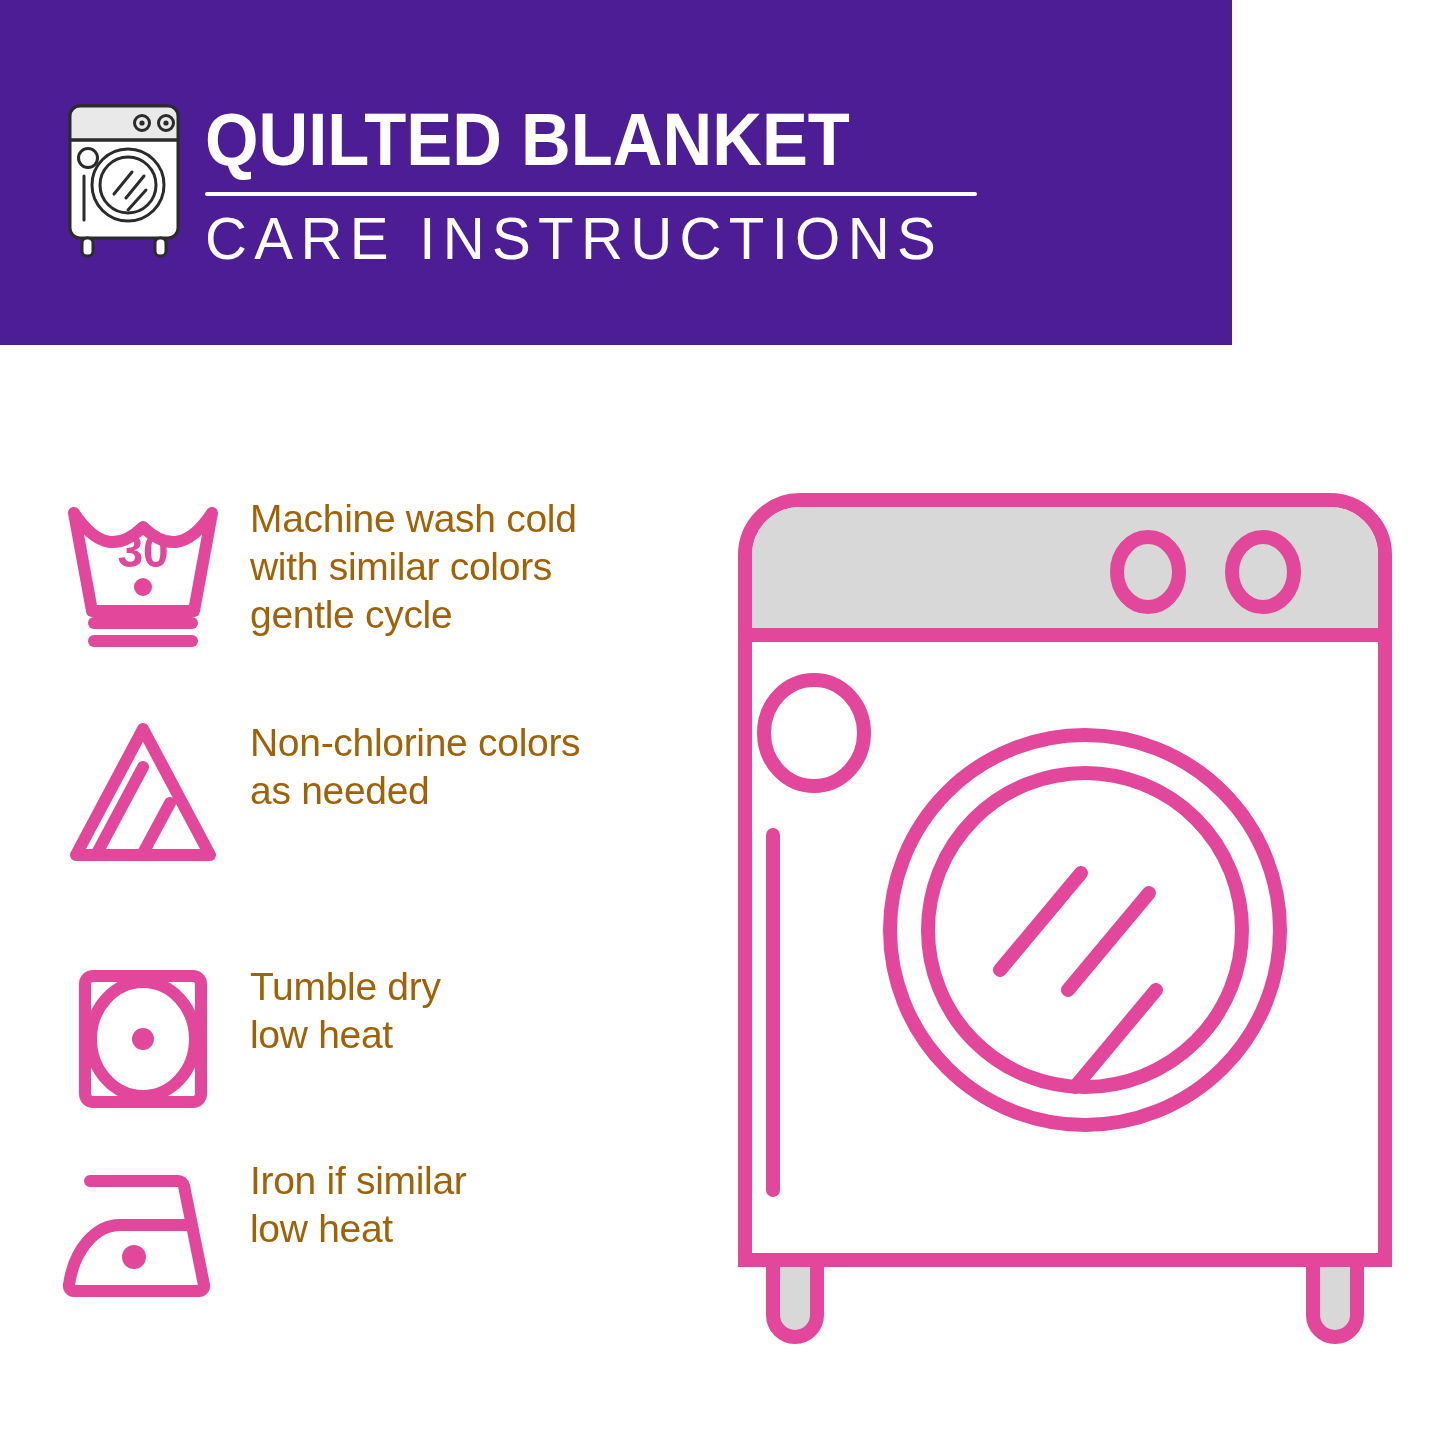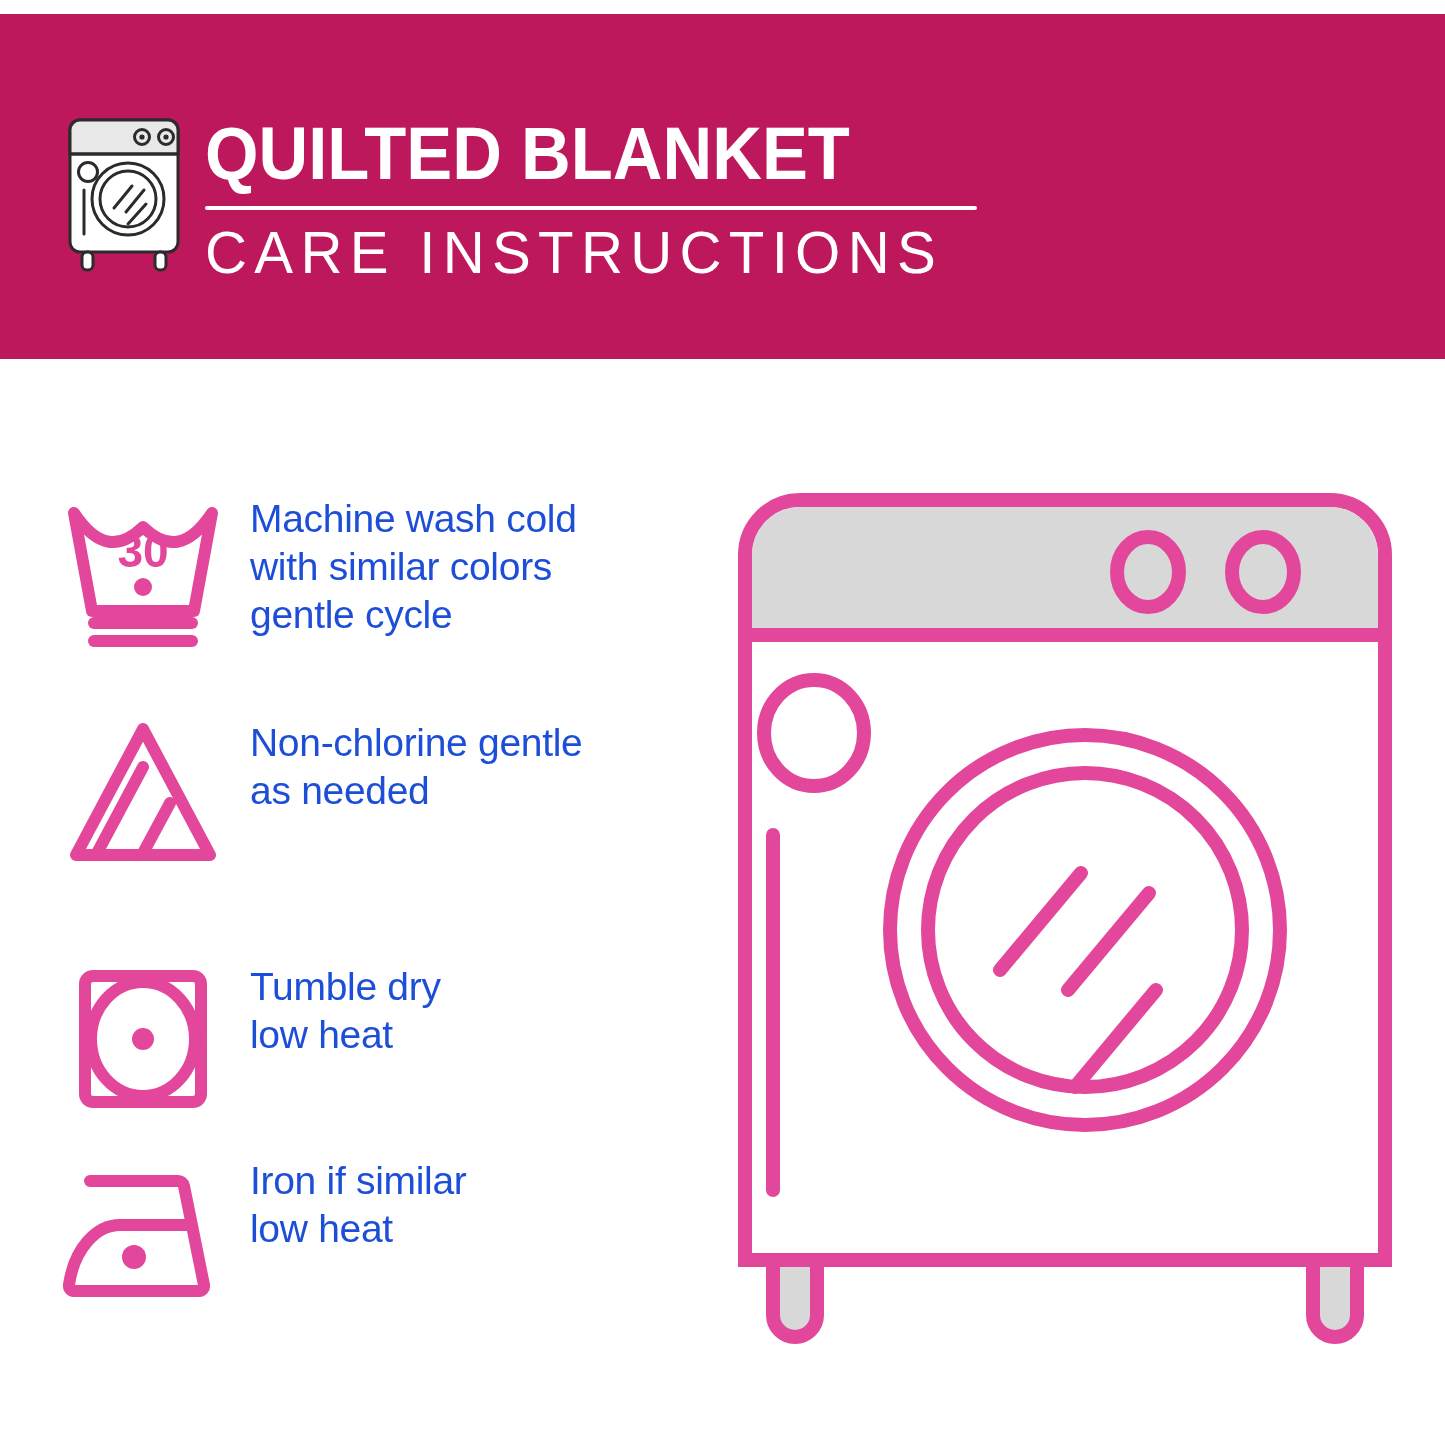--- a/index.html
+++ b/index.html
@@ -6,22 +6,22 @@
   body{
     width:1445px;height:1445px;
     background:#ffffff;
     font-family:"Liberation Sans", sans-serif;
     overflow:hidden;
   }
   .page{position:relative;width:1445px;height:1445px;background:#fff;}
 
   
   .header{
-    position:absolute;left:0;top:14px;width:1445px;height:345px;
-    background:#be185d;
+    position:absolute;left:0;top:0;width:1232px;height:345px;
+    background:#4c1d95;
   }
   .header-logo{
     position:absolute;left:58px;top:100px;width:132px;height:160px;
   }
   .header-text{
     position:absolute;left:205px;top:100px;width:790px;
   }
   .title{
     font-family:"Liberation Sans", sans-serif;
     font-weight:bold;
@@ -63,21 +63,21 @@
     width:170px;min-width:170px;height:160px;
     display:flex;align-items:center;justify-content:center;
     margin-left:58px;
   }
   .care-text{
     margin-left:22px;
     padding-top:4px;
     font-family:"Liberation Sans", sans-serif;
     font-size:39px;
     line-height:48px;
-    color:#1d4ed8;
+    color:#a16207;
     letter-spacing:-0.3px;
     white-space:pre-line;
   }
 
   .row0{top:146px;}
   .row1{top:370px;}
   .row2{top:598px;margin-top:16px;}
   .row3{top:808px;}
 
   
@@ -150,21 +150,21 @@
     <div class="care-row row1">
       <div class="care-icon">
         <svg viewBox="0 0 170 160" width="170" height="160">
           <g fill="none" stroke="#e2479b" stroke-width="12" stroke-linecap="round" stroke-linejoin="round">
             <path d="M85 14 L152 140 L18 140 Z"></path>
             <line x1="85" y1="52" x2="38" y2="140"></line>
             <line x1="112" y1="88" x2="84" y2="140"></line>
           </g>
         </svg>
       </div>
-      <div class="care-text">Non-chlorine gentle
+      <div class="care-text">Non-chlorine colors
 as needed</div>
     </div>
 
     <div class="care-row row2">
       <div class="care-icon">
         <svg viewBox="0 0 170 160" width="170" height="160">
           <rect x="27" y="17" width="116" height="126" rx="8" ry="8" fill="none" stroke="#e2479b" stroke-width="12"></rect>
           <ellipse cx="85" cy="80" rx="52" ry="57" fill="none" stroke="#e2479b" stroke-width="12"></ellipse>
           <circle cx="85" cy="80" r="11" fill="#e2479b"></circle>
         </svg>

